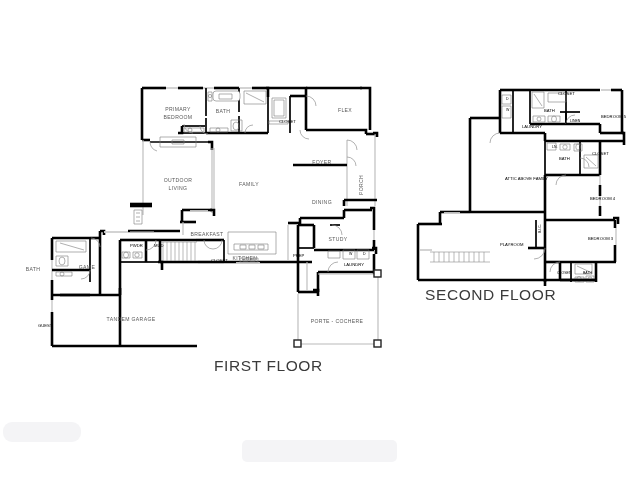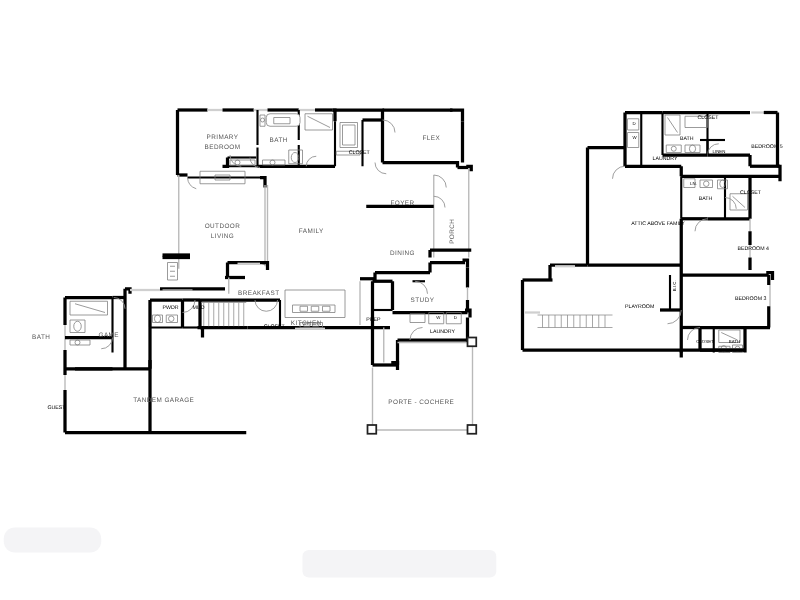--- a/index.html
+++ b/index.html
@@ -440,15 +440,17 @@
         <text class="rlabel-sm" x="505" y="180">ATTIC ABOVE FAMILY</text>
         <text class="rlabel-xs" x="541" y="233" transform="rotate(-90 541 233)">B.I.C.</text>
         <text class="rlabel-sm" x="588" y="240">BEDROOM 3</text>
         <text class="rlabel-sm" x="500" y="246">PLAYROOM</text>
         <text class="rlabel-xs" x="557" y="274">CLOSET</text>
         <text class="rlabel-xs" x="583" y="274">BATH</text>
       </g>
     </g>
   </svg>
 
-
+  <div class="floor-title" id="first-floor-title">FIRST FLOOR</div>
+
+  <div class="floor-title" id="second-floor-title">SECOND FLOOR</div>
 
 </div>
 
 </body></html>

